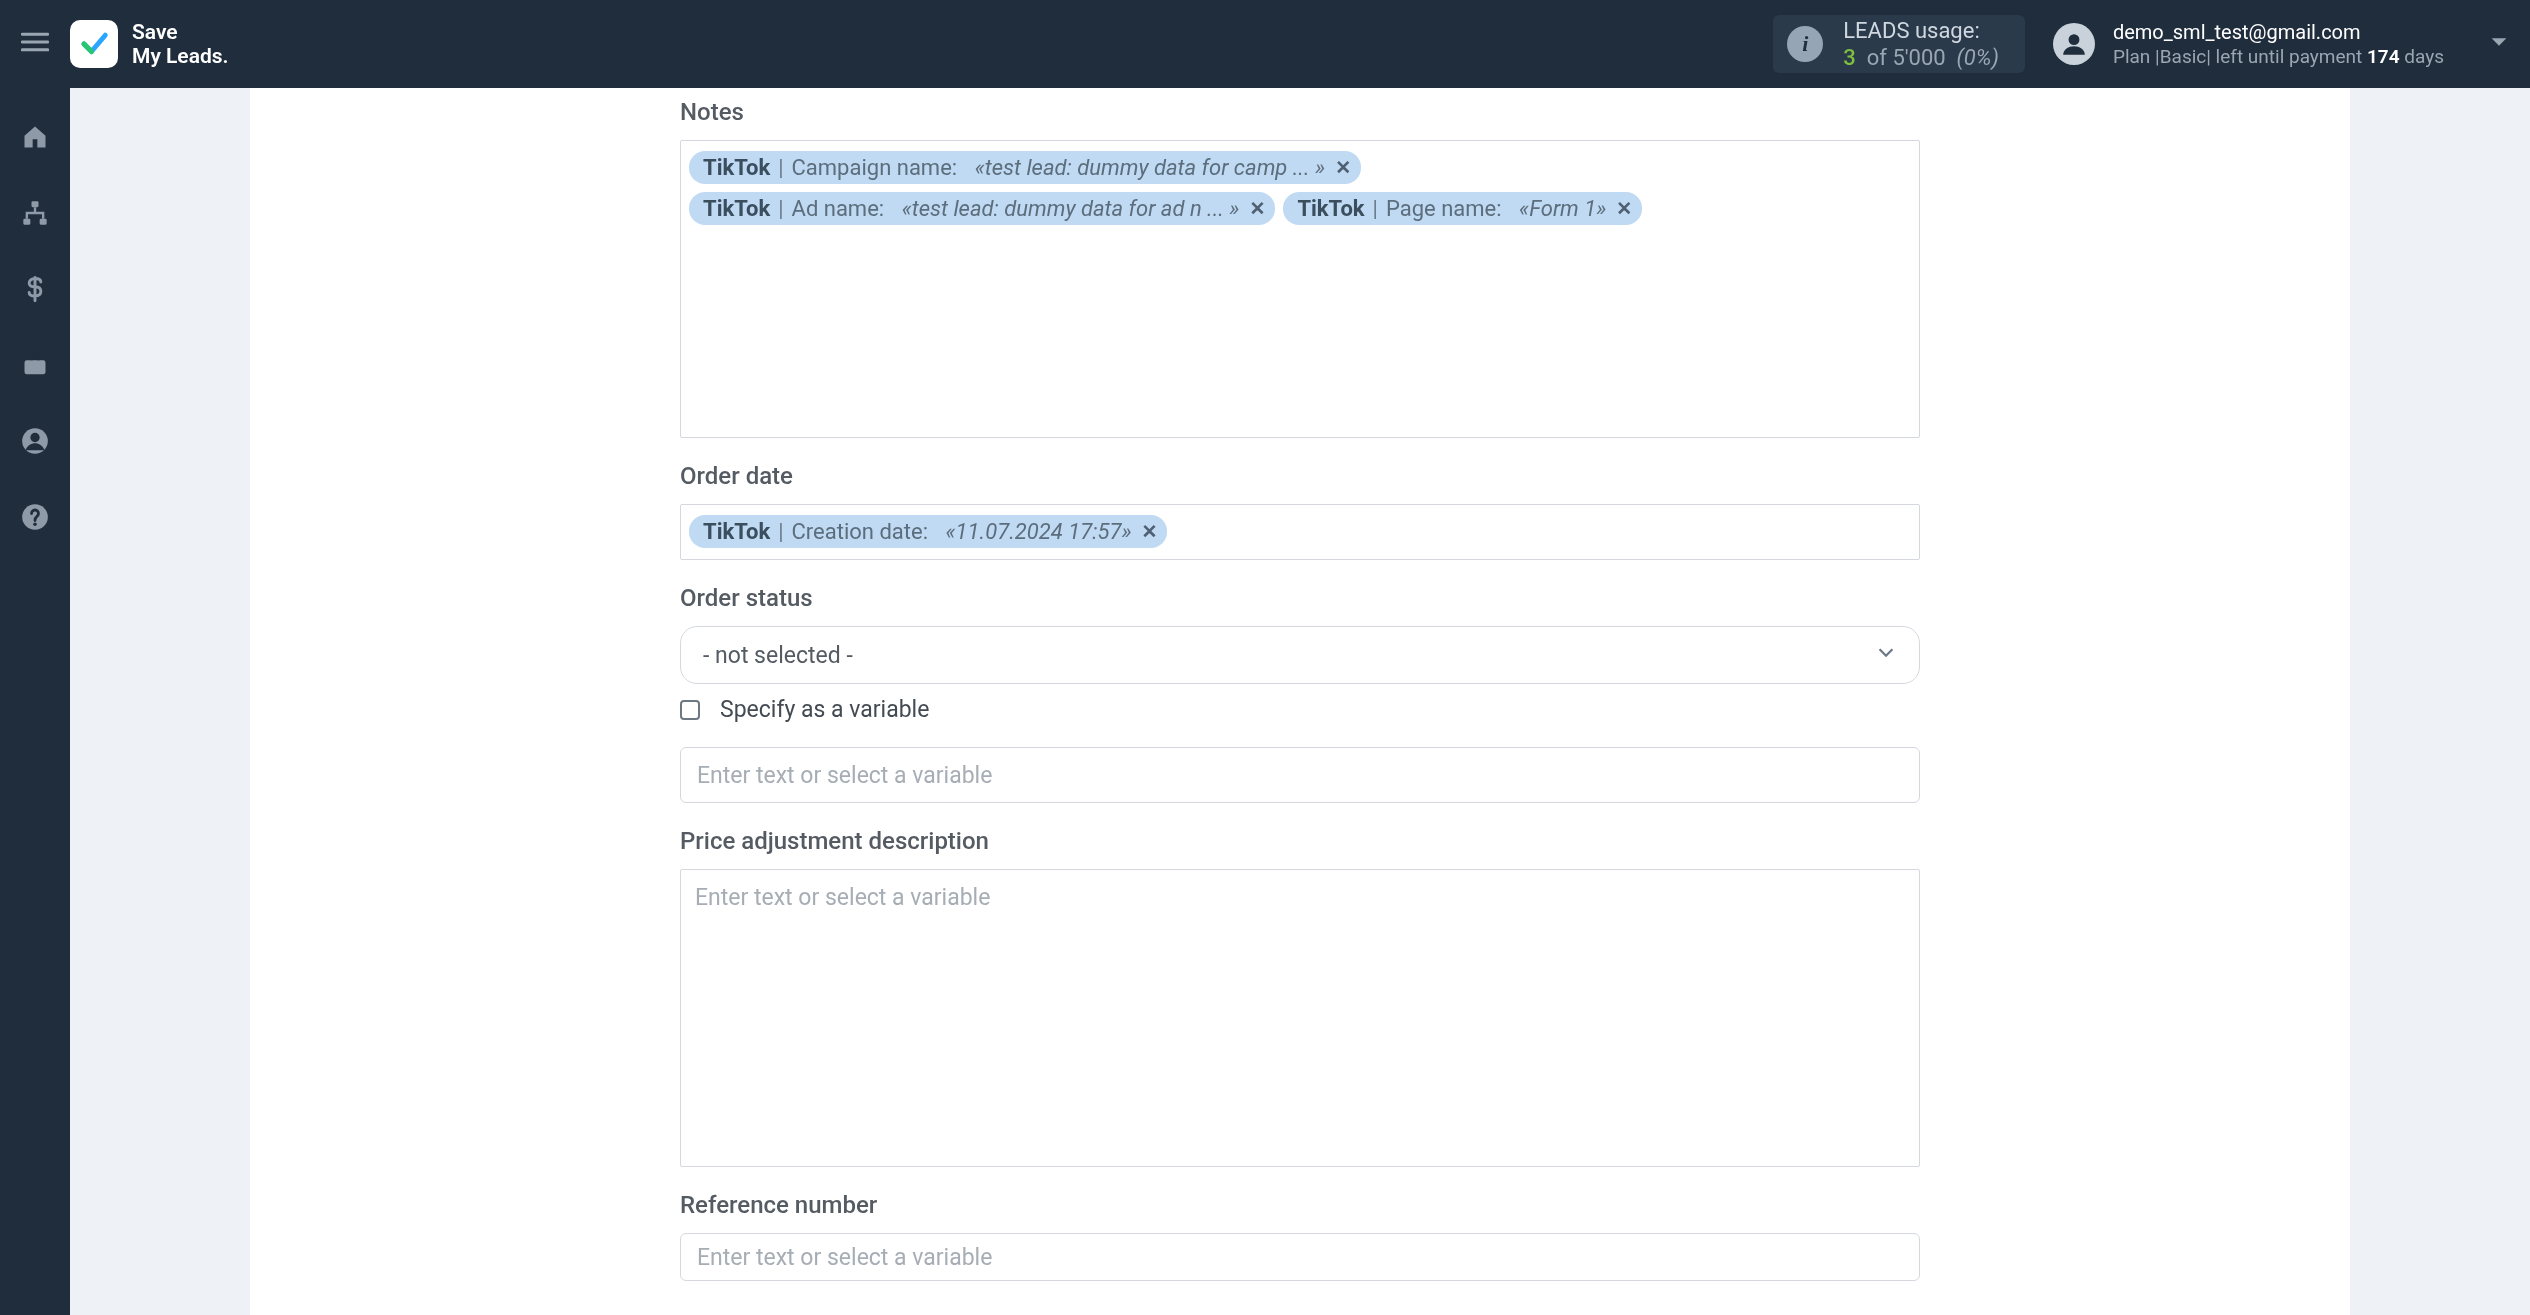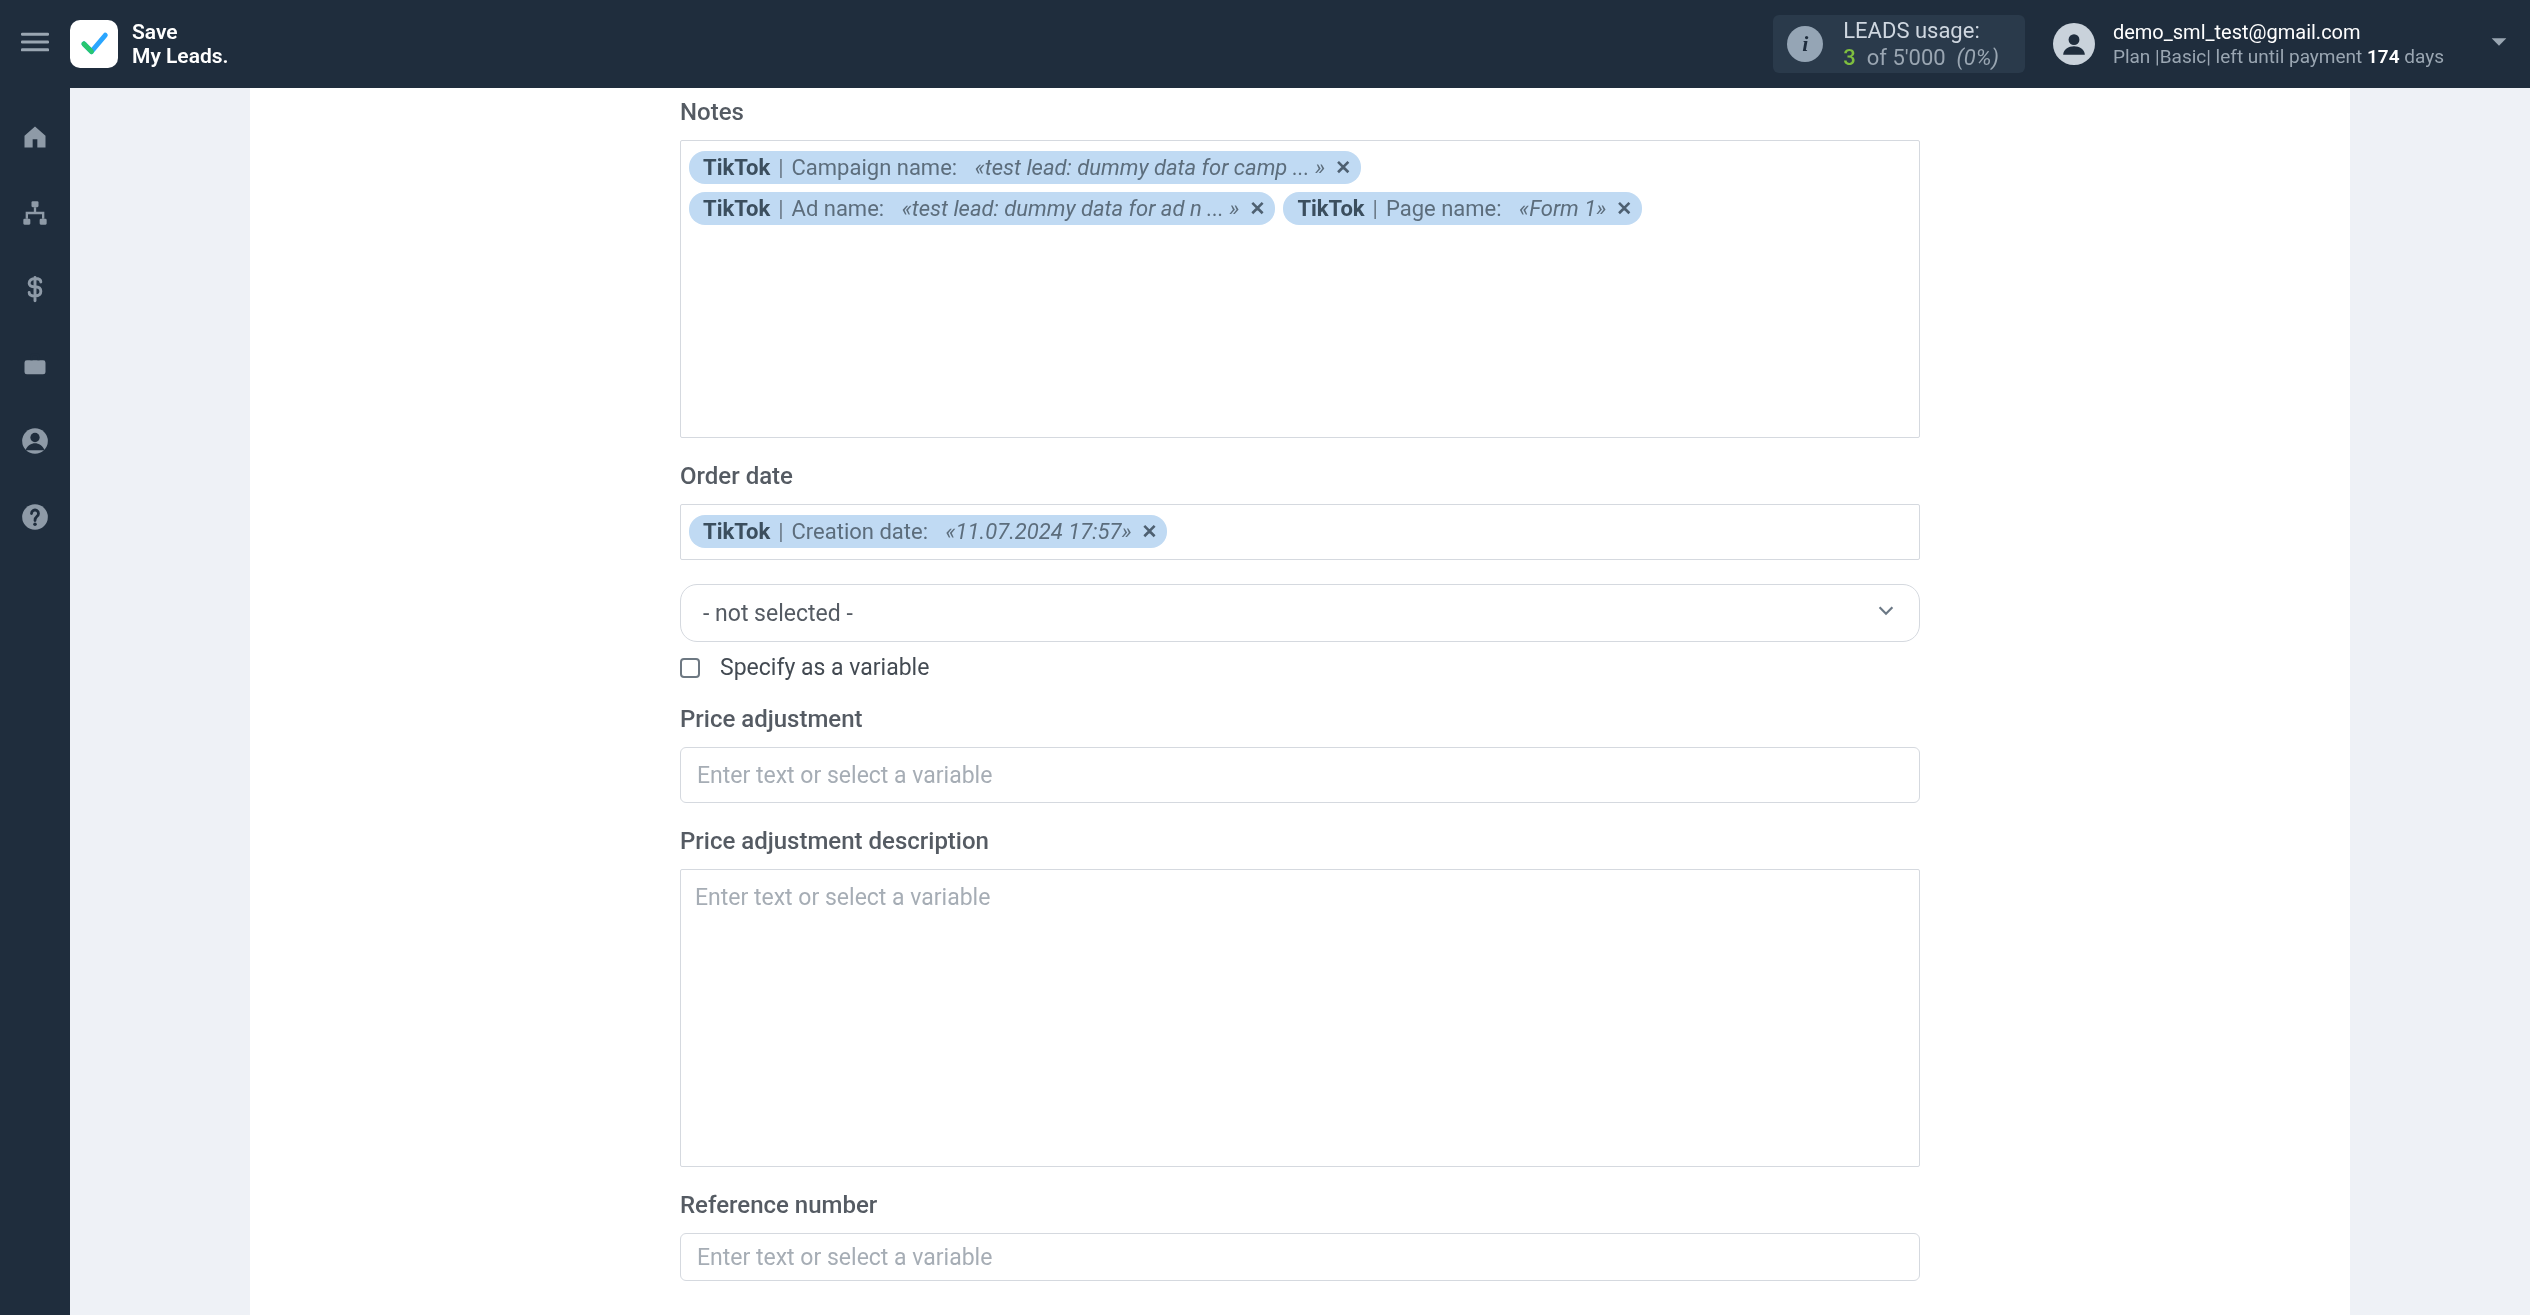--- a/index.html
+++ b/index.html
@@ -268,34 +268,34 @@
           <span class="chip">
             <span class="src">TikTok</span><span class="sep"> | </span>
             <span class="lab">Creation date:</span>&nbsp;
             <span class="val">«11.07.2024 17:57»</span>
             <span class="x">✕</span>
           </span>
         </div>
       </div>
 
       <div class="field-block">
+        <div class="field-label">Order status</div>
         <div class="select">
           <span>- not selected -</span>
           <span><svg viewBox="0 0 24 24">
                 <polyline points="5 9 12 16 19 9"></polyline>
               </svg></span>
         </div>
         <div class="checkbox-row">
           <span class="box"></span>
           <span>Specify as a variable</span>
         </div>
       </div>
 
       <div class="field-block">
-        <div class="field-label">Price adjustment</div>
         <div class="textinput">
           <span class="placeholder-text">Enter text or select a variable</span>
         </div>
       </div>
 
       <div class="field-block">
         <div class="field-label">Price adjustment description</div>
         <div class="tagbox desc">
           <span class="placeholder-text" style="padding:4px 6px;">Enter text or select a variable</span>
         </div>

